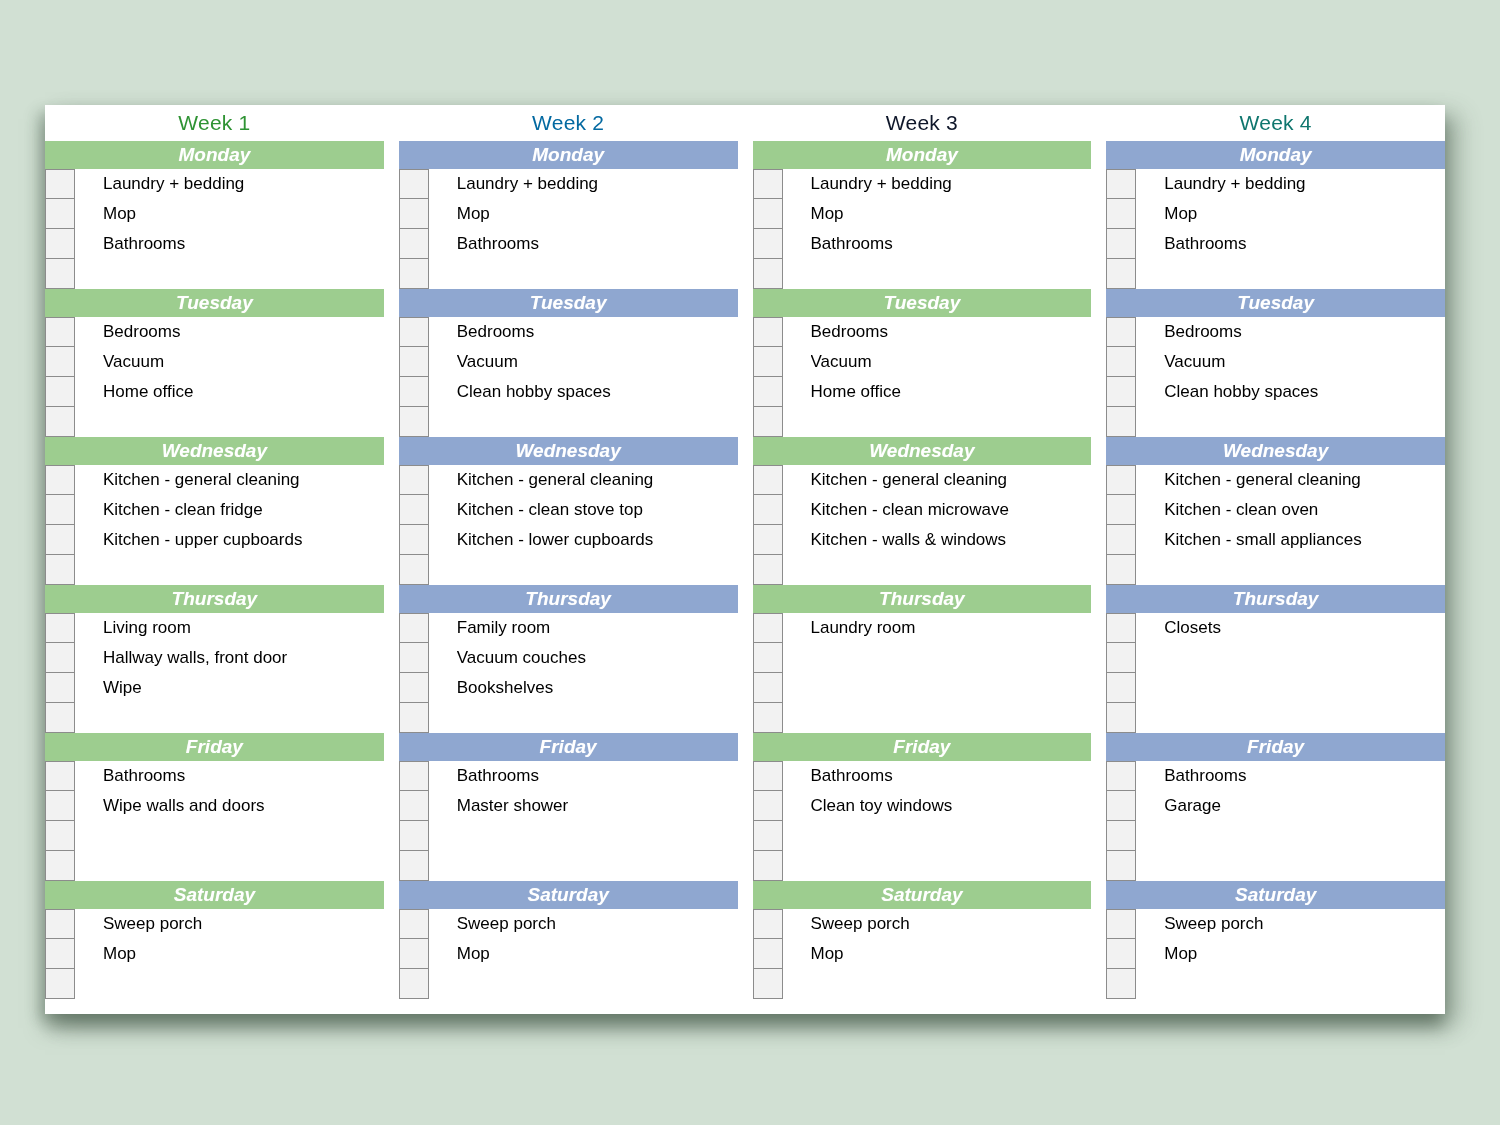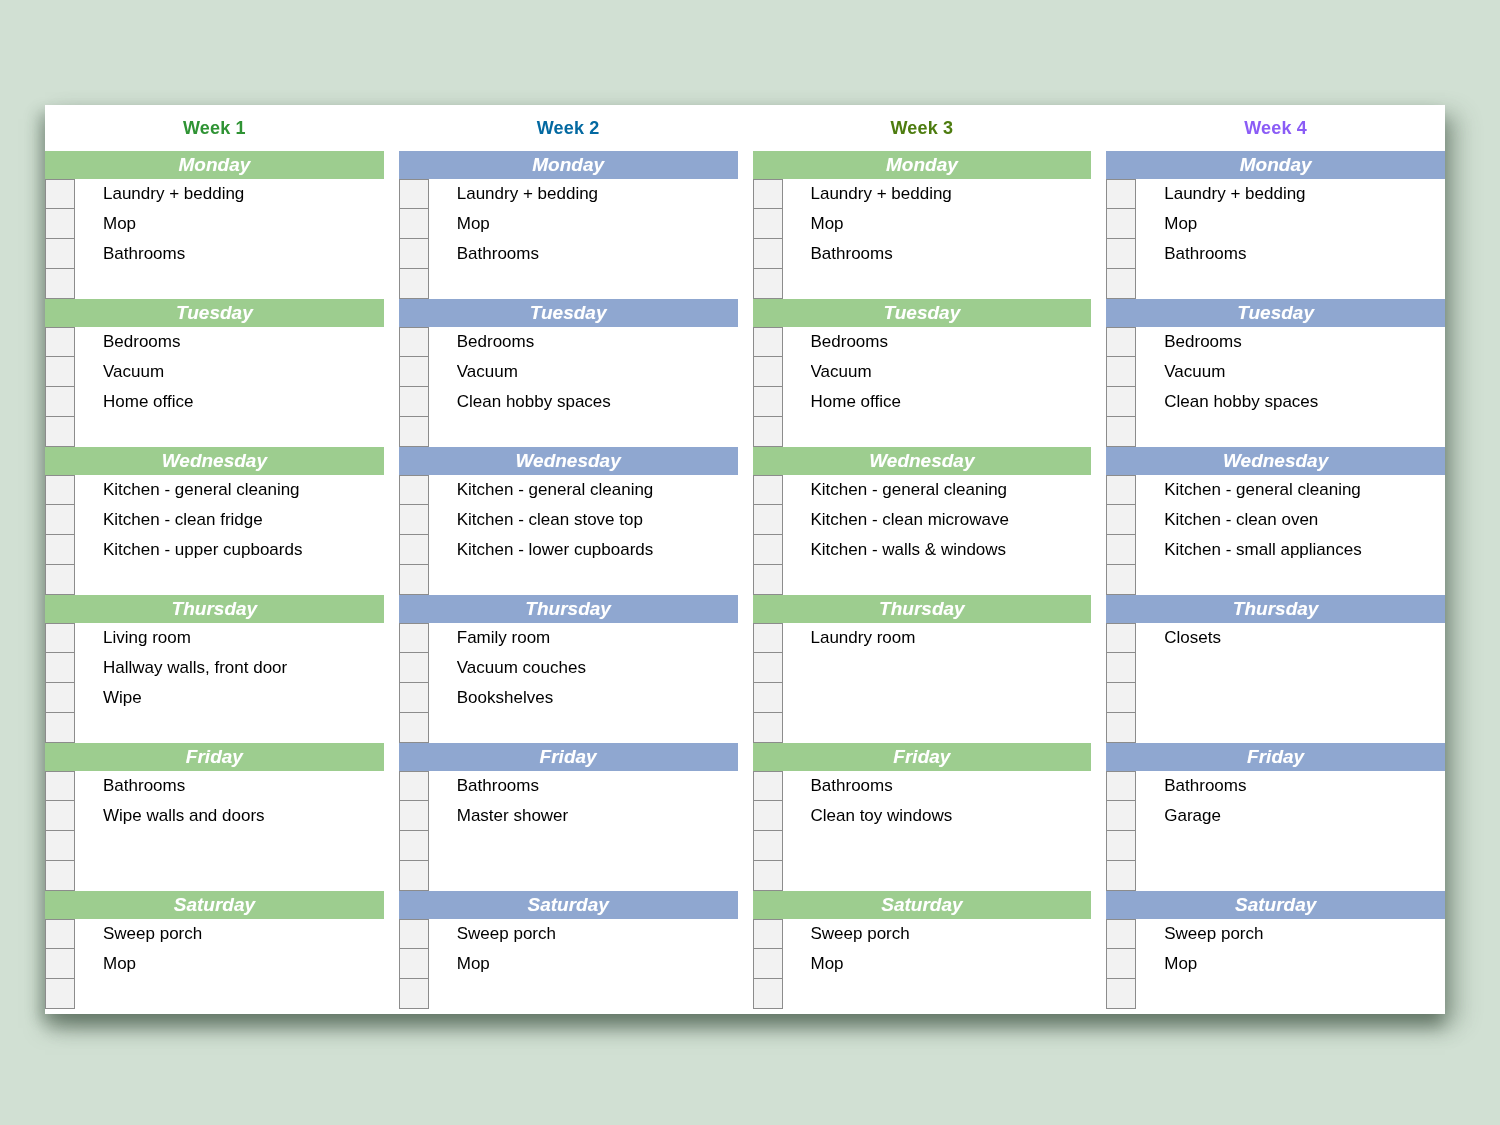--- a/index.html
+++ b/index.html
@@ -29,26 +29,26 @@
     column-gap: 15px;
     align-content: start;
   }
   .week {
     display: flex;
     flex-direction: column;
     min-width: 0;
   }
   .week-title {
     margin: 0;
-    height: 46px;
+    height: 36px;
     display: flex;
     align-items: center;
     justify-content: center;
-    font-size: 18px;
-    font-weight: bold;
+    font-size: 21px;
+    font-weight: normal;
     letter-spacing: 0.2px;
   }
   .day-header {
     height: 28px;
     display: flex;
     align-items: center;
     justify-content: center;
     font-size: 19px;
     font-weight: bold;
     color: var(--header-text, #ffffff);
@@ -338,21 +338,21 @@
   </div>
             <div class="task-row">
     <span class="checkbox"></span>
     <span class="task-label"></span>
   </div>
           </div>
   </div>
       </div>
   </section>
     <section class="week">
-    <h2 class="week-title" style="color: #4d7c0f;">Week 3</h2>
+    <h2 class="week-title" style="color: #0f172a;">Week 3</h2>
     <div class="days">
         <div class="day">
     <div class="day-header" style="background: rgb(157, 205, 143);">Monday</div>
     <div class="rows">
             <div class="task-row">
     <span class="checkbox"></span>
     <span class="task-label">Laundry + bedding</span>
   </div>
             <div class="task-row">
     <span class="checkbox"></span>
@@ -465,21 +465,21 @@
   </div>
             <div class="task-row">
     <span class="checkbox"></span>
     <span class="task-label"></span>
   </div>
           </div>
   </div>
       </div>
   </section>
     <section class="week">
-    <h2 class="week-title" style="color: #8b5cf6;">Week 4</h2>
+    <h2 class="week-title" style="color: #0f766e;">Week 4</h2>
     <div class="days">
         <div class="day">
     <div class="day-header" style="background: rgb(143, 167, 208);">Monday</div>
     <div class="rows">
             <div class="task-row">
     <span class="checkbox"></span>
     <span class="task-label">Laundry + bedding</span>
   </div>
             <div class="task-row">
     <span class="checkbox"></span>

